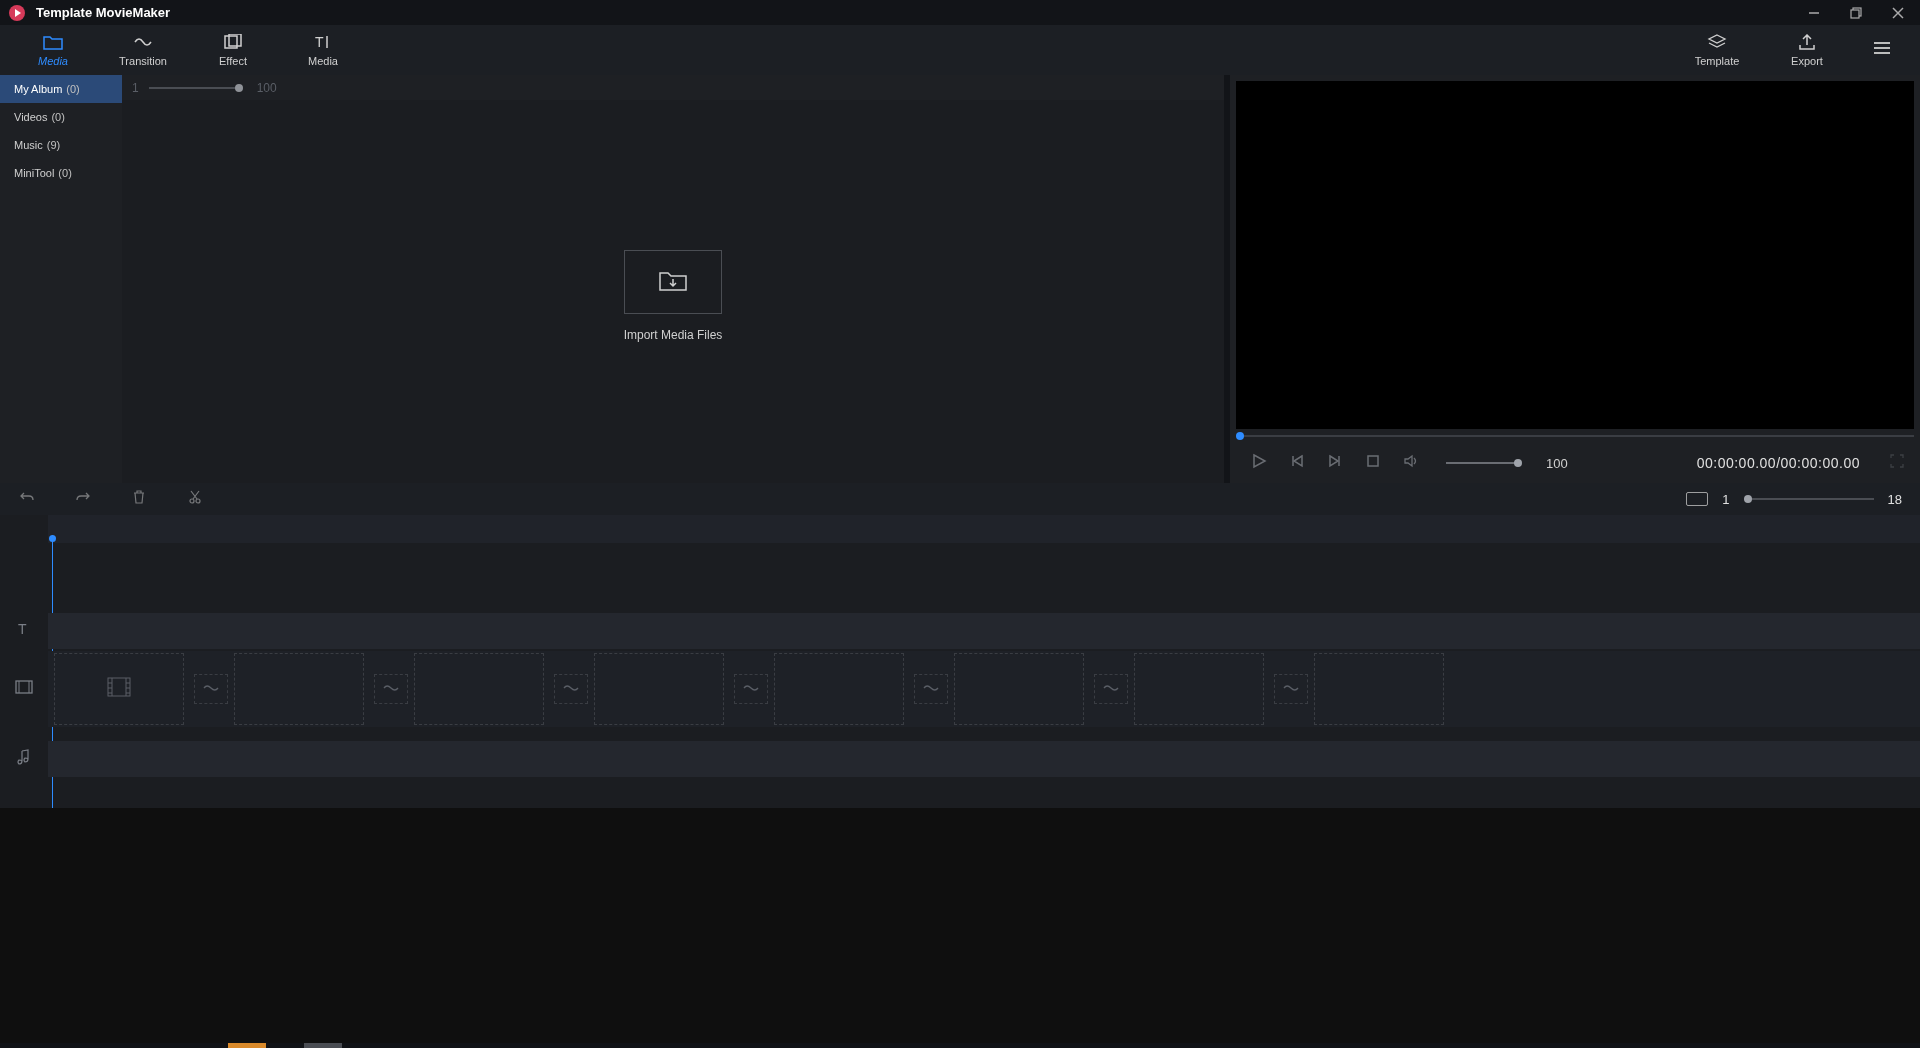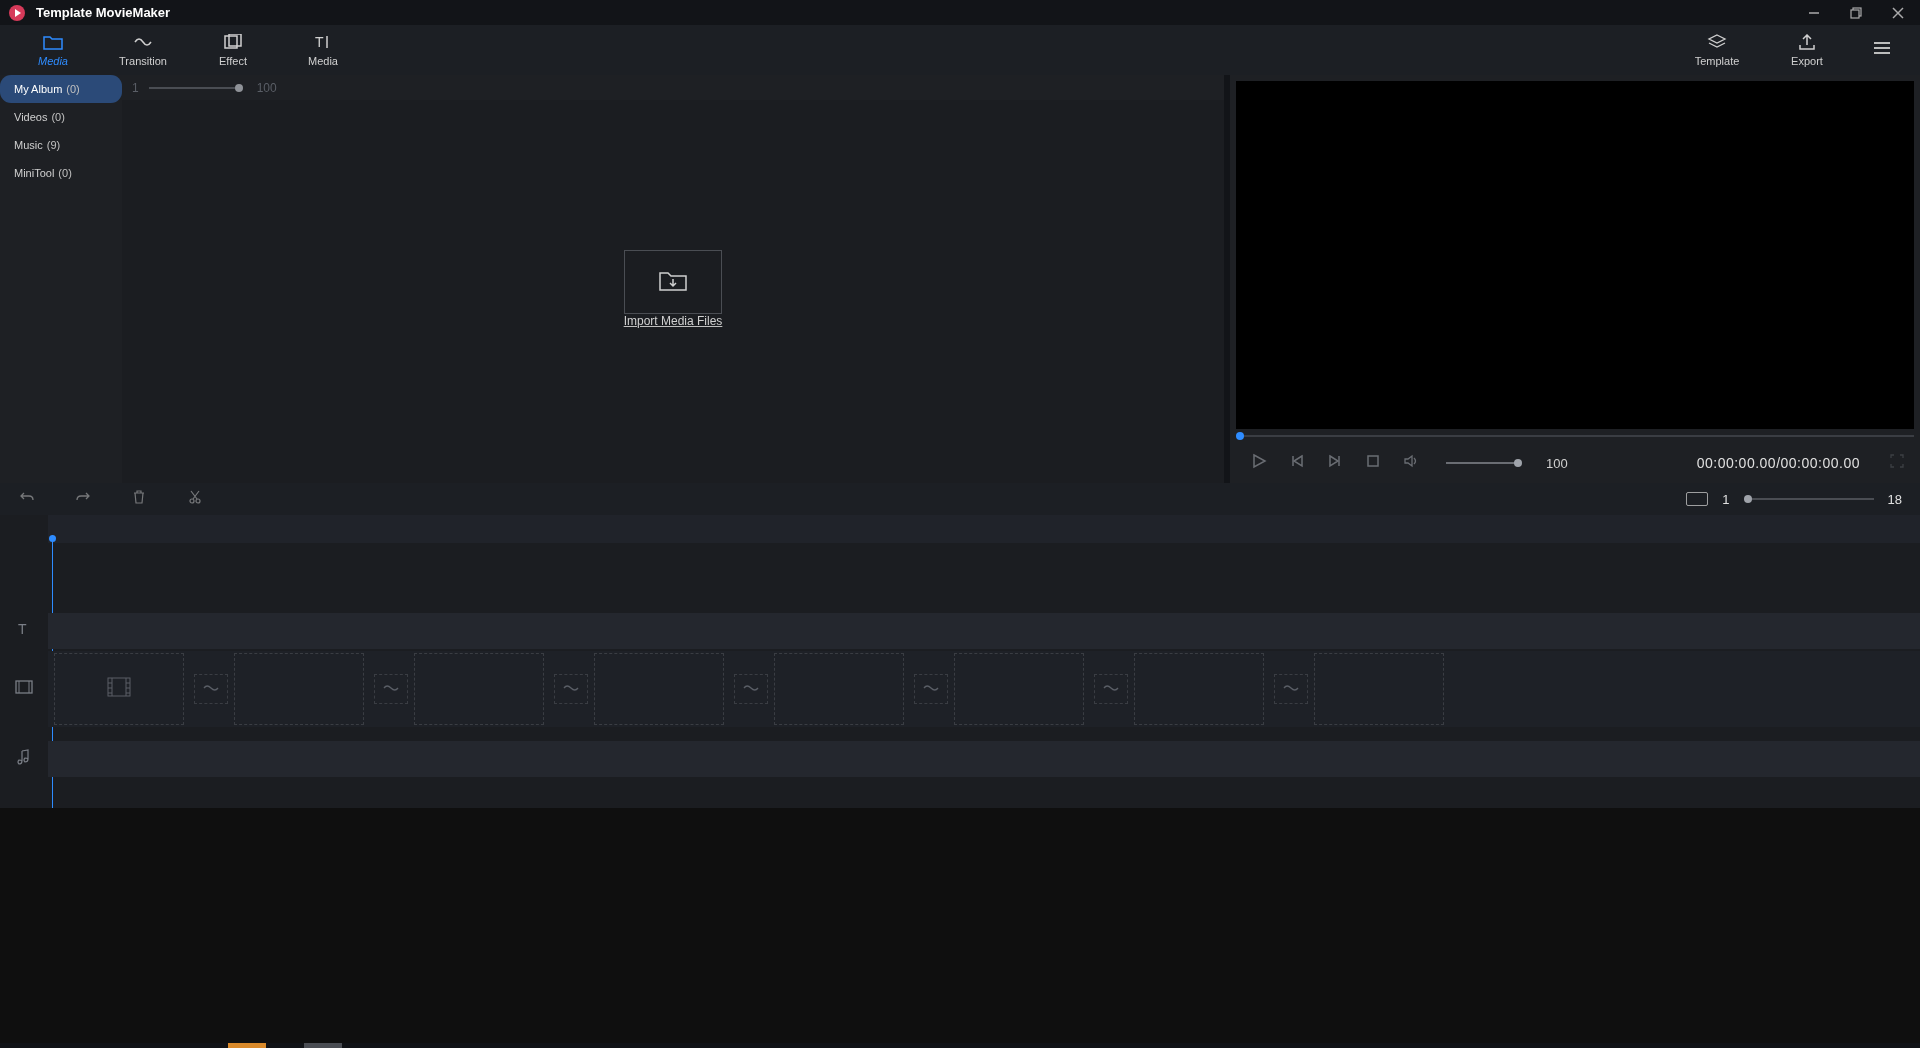--- a/index.html
+++ b/index.html
@@ -19,33 +19,33 @@
 .topnav .tab.active { color: #2e8cff; font-style: italic; }
 .topnav .spacer { flex: 1; }
 .topnav .right-tab { width: 90px; display: flex; flex-direction: column; align-items: center; justify-content: center; gap: 3px; font-size: 11px; color: #d0d0d0; cursor: pointer; }
 .topnav .hamburger { width: 60px; display: flex; align-items: center; justify-content: center; cursor: pointer; }
 
 
 .main { display: flex; height: 408px; }
 
 
 .sidebar { width: 122px; background: #1e2024; display: flex; flex-direction: column; padding-top: 0; }
-.sidebar .item { height: 28px; display: flex; align-items: center; padding-left: 14px; font-size: 11px; color: #d0d0d0; cursor: pointer; border-radius: 11px; }
+.sidebar .item { height: 28px; display: flex; align-items: center; padding-left: 14px; font-size: 11px; color: #d0d0d0; cursor: pointer; }
 .sidebar .item.active { background: #2b4a78; color: #ffffff; }
 .sidebar .count { margin-left: 4px; font-size: 11px; color: #c0c0c0; }
 
 
 .mediapanel { flex: 1; background: #1e2024; display: flex; flex-direction: column; }
 .mediapanel .toolbar { height: 25px; display: flex; align-items: center; padding-left: 10px; gap: 10px; }
 .mediapanel .toolbar .idx { font-size: 12px; color: #5a5e66; }
 .mediapanel .toolbar .slider-track { width: 90px; height: 2px; background: #4a4d53; position: relative; }
 .mediapanel .toolbar .slider-thumb { position: absolute; right: -4px; top: -3px; width: 8px; height: 8px; border-radius: 50%; background: #8f9298; }
 .mediapanel .toolbar .max { font-size: 12px; color: #5a5e66; margin-left: 8px; }
 .mediapanel .content { flex: 1; background: #1b1d21; display: flex; align-items: flex-start; justify-content: center; padding-top: 150px; }
-.mediapanel .import-box { display: flex; flex-direction: column; align-items: flex-end; cursor: pointer; text-decoration: underline; }
+.mediapanel .import-box { display: flex; flex-direction: column; align-items: flex-end; gap: 14px; cursor: pointer; }
 .mediapanel .import-rect { width: 98px; height: 64px; border: 1px solid #4a4d53; display: flex; align-items: center; justify-content: center; }
 .mediapanel .import-label { font-size: 12px; color: #d0d0d0; }
 
 
 .vdiv { width: 6px; background: #121418; }
 
 
 .preview { width: 690px; background: #1e2024; display: flex; flex-direction: column; padding: 6px 6px 0 6px; }
 .preview .video { flex: 1; background: #000000; }
 .preview .scrub { height: 14px; position: relative; }

